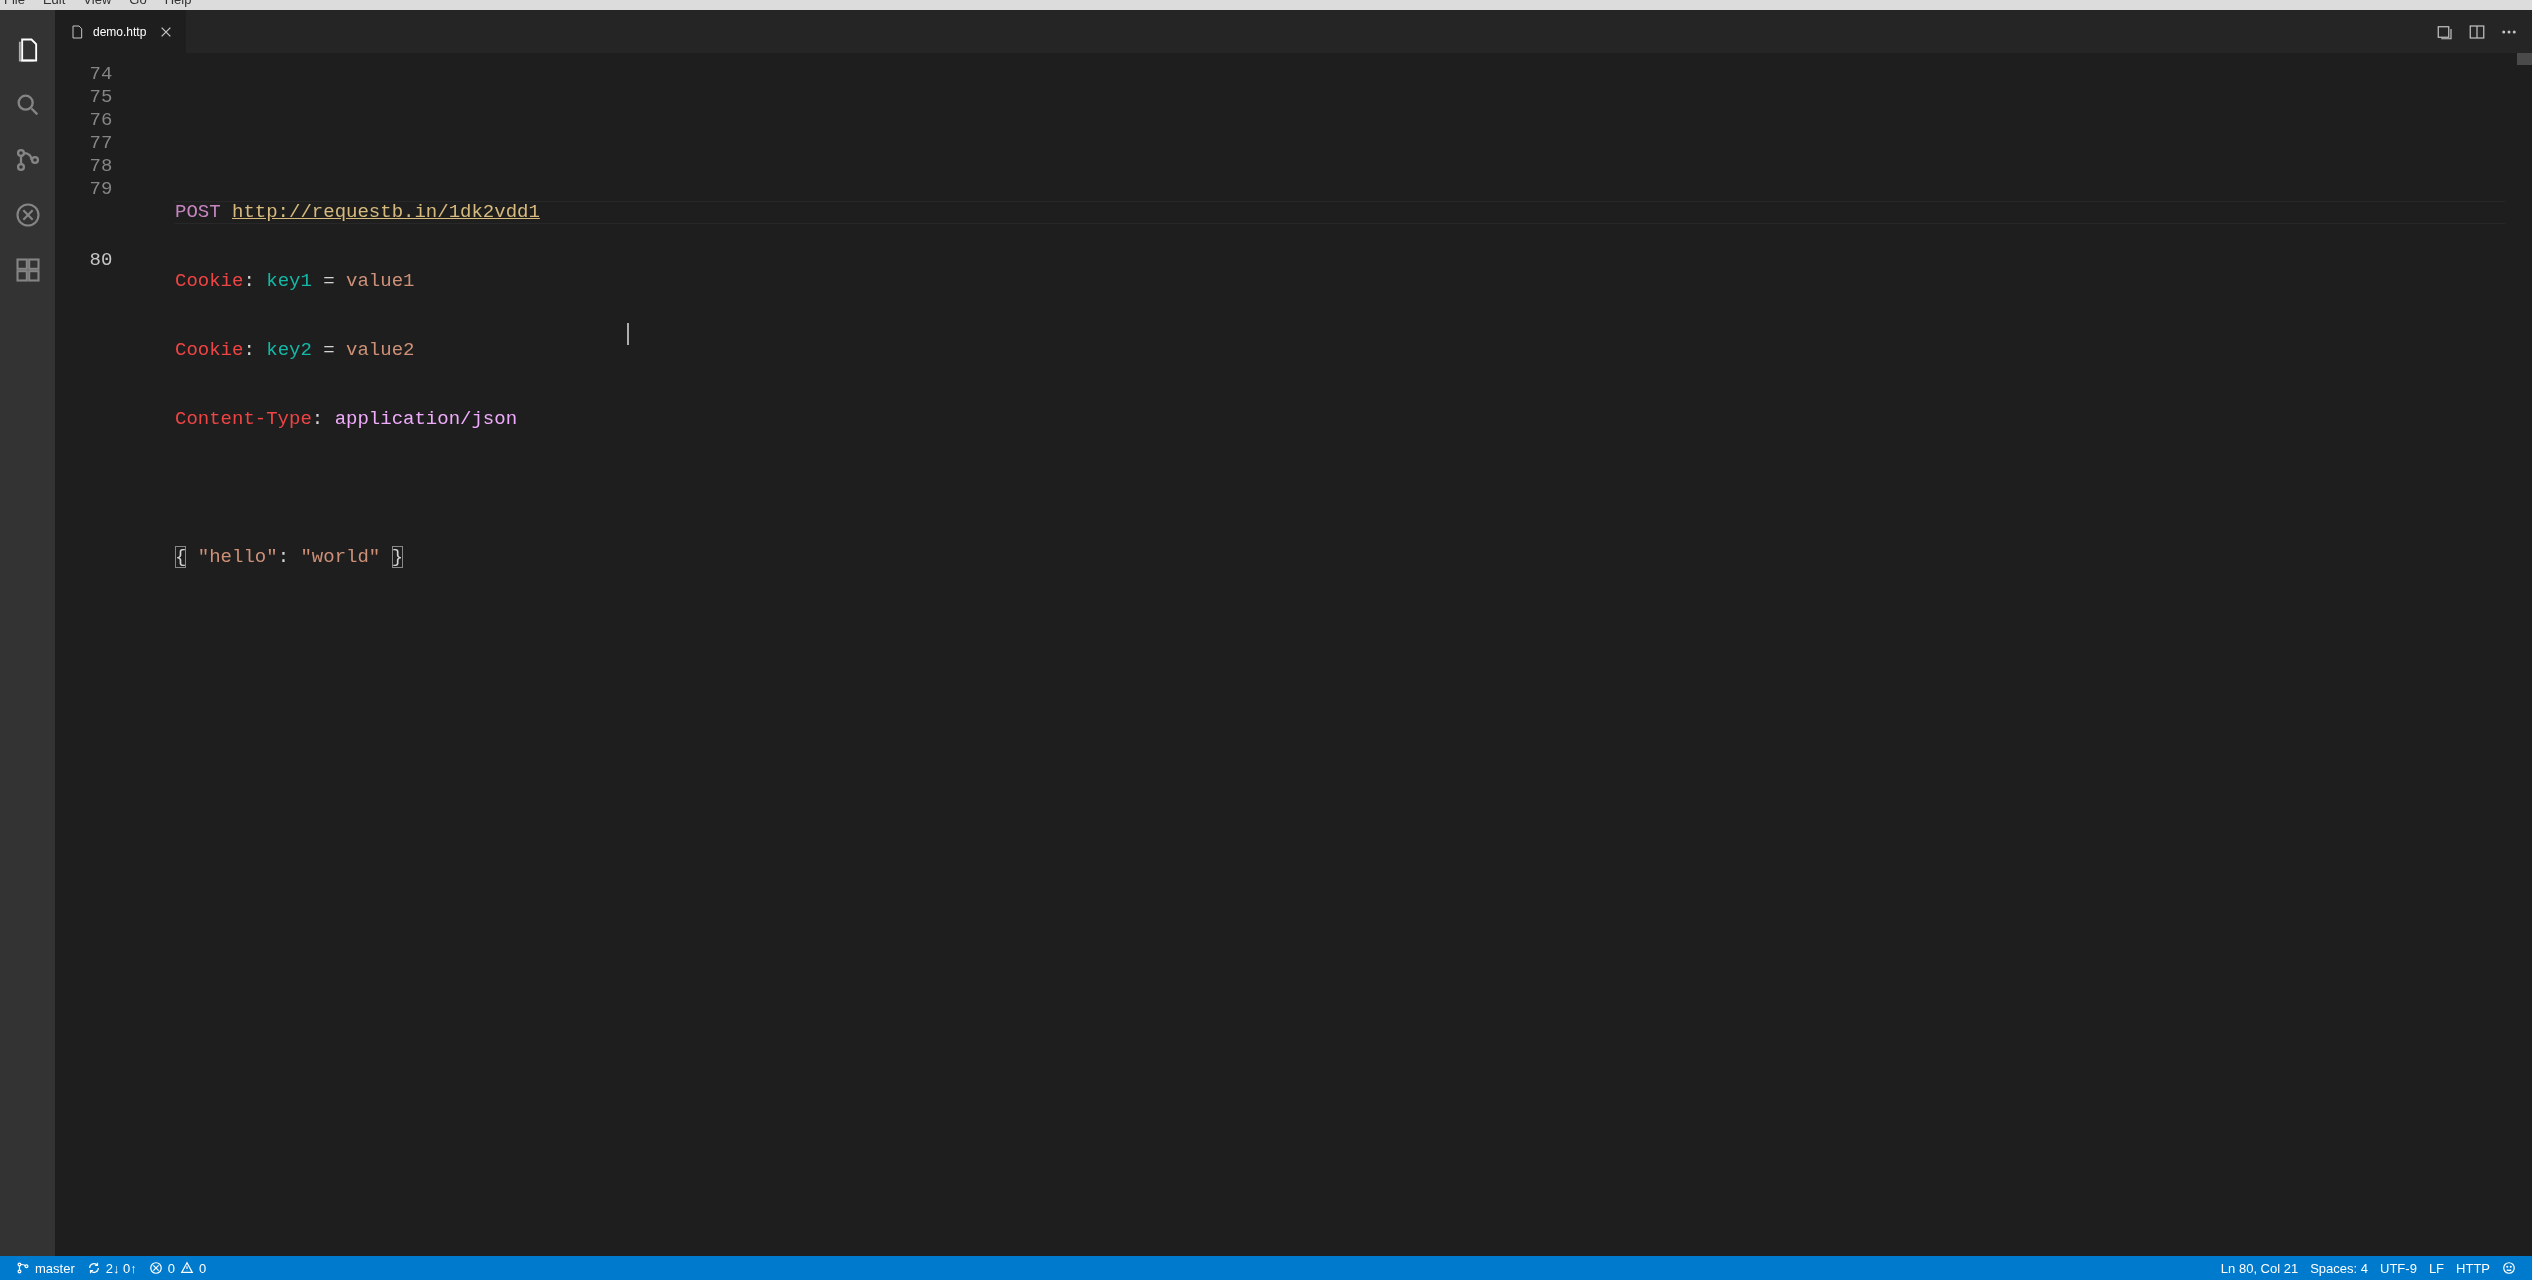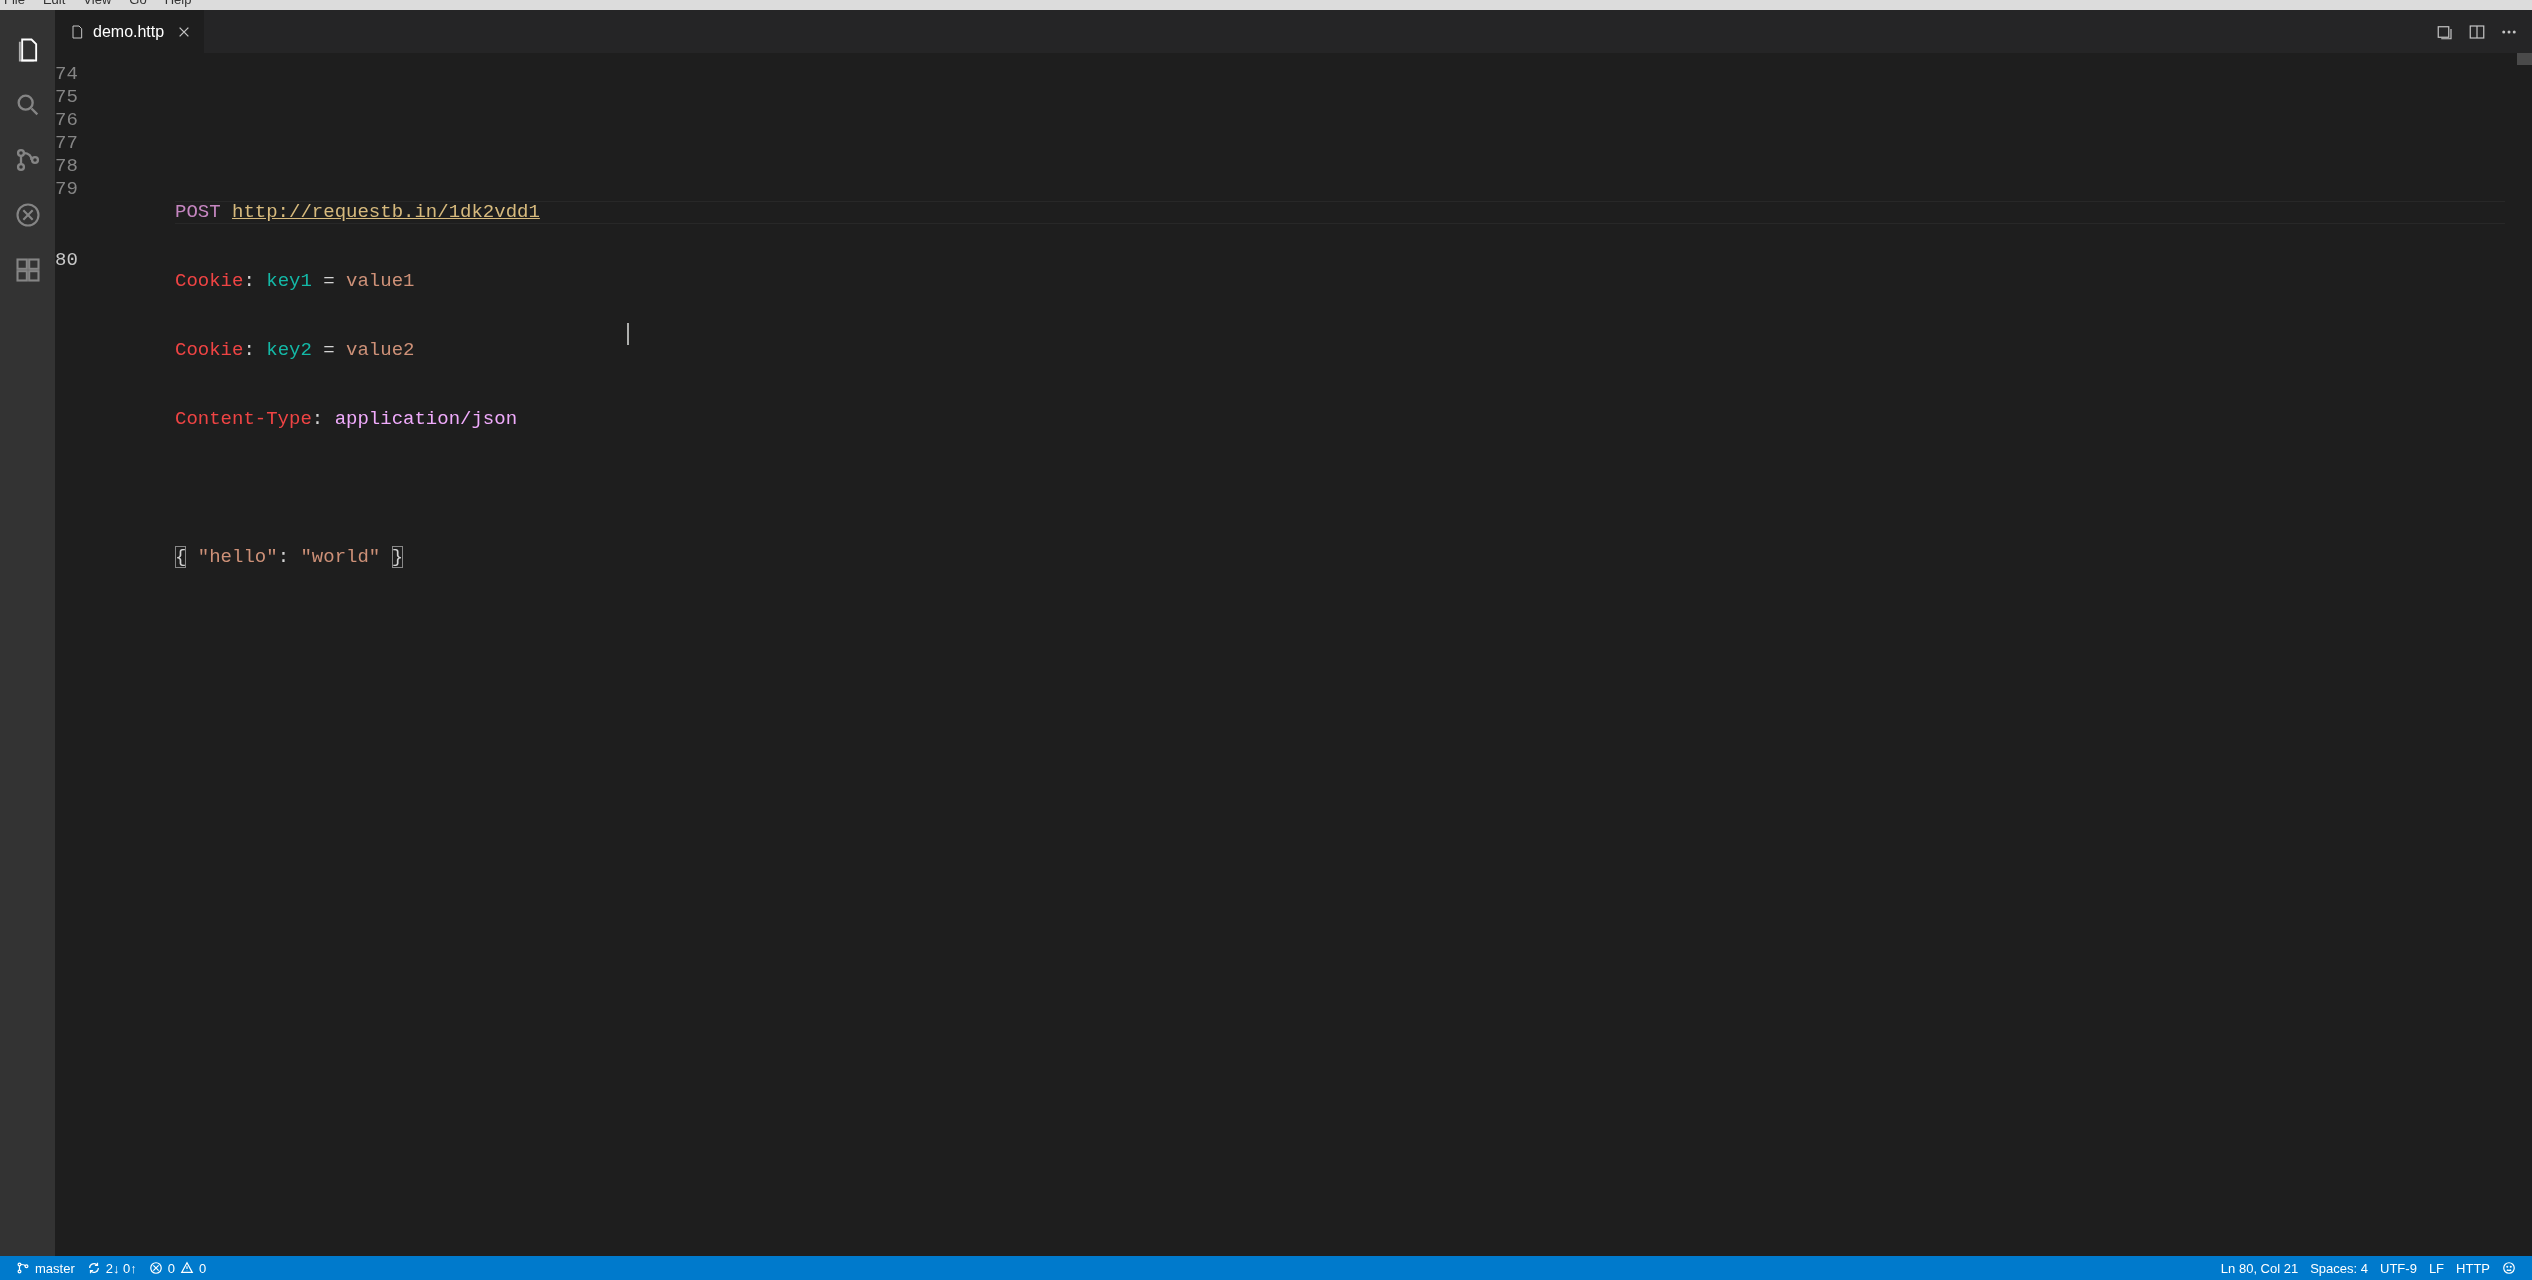--- a/index.html
+++ b/index.html
@@ -61,21 +61,21 @@
   background: #252526;
   display: flex;
   align-items: stretch;
 }
 .tab {
   background: #1e1e1e;
   color: #ffffff;
   display: flex;
   align-items: center;
   padding: 0 12px 0 14px;
-  font-size: 16px;
+  font-size: 12px;
   border-right: 1px solid #252526;
   gap: 8px;
 }
 .tab svg { width: 16px; height: 16px; }
 .tab .close { width: 16px; height: 16px; display:flex; align-items:center; justify-content:center; margin-left:4px;}
 .tab .close svg{width:14px;height:14px;}
 .tabspacer { flex: 1; background: #252526; }
 .tabactions {
   display: flex;
   align-items: center;
@@ -88,21 +88,21 @@
 .editor-body {
   flex: 1;
   display: flex;
   position: relative;
   font-family: Consolas, "Courier New", monospace;
   font-size: 19px;
   line-height: 23px;
 }
 .gutter {
   width: 120px;
-  text-align: left;
+  text-align: center;
   padding-right: 28px;
   padding-top: 10px;
   color: #858585;
   user-select: none;
 }
 .gutter .ln { height: 23px; }
 .gutter .ln.current { color: #c6c6c6; font-weight: 500; margin-top: 48px;}
 .code {
   flex: 1;
   padding-top: 10px;

